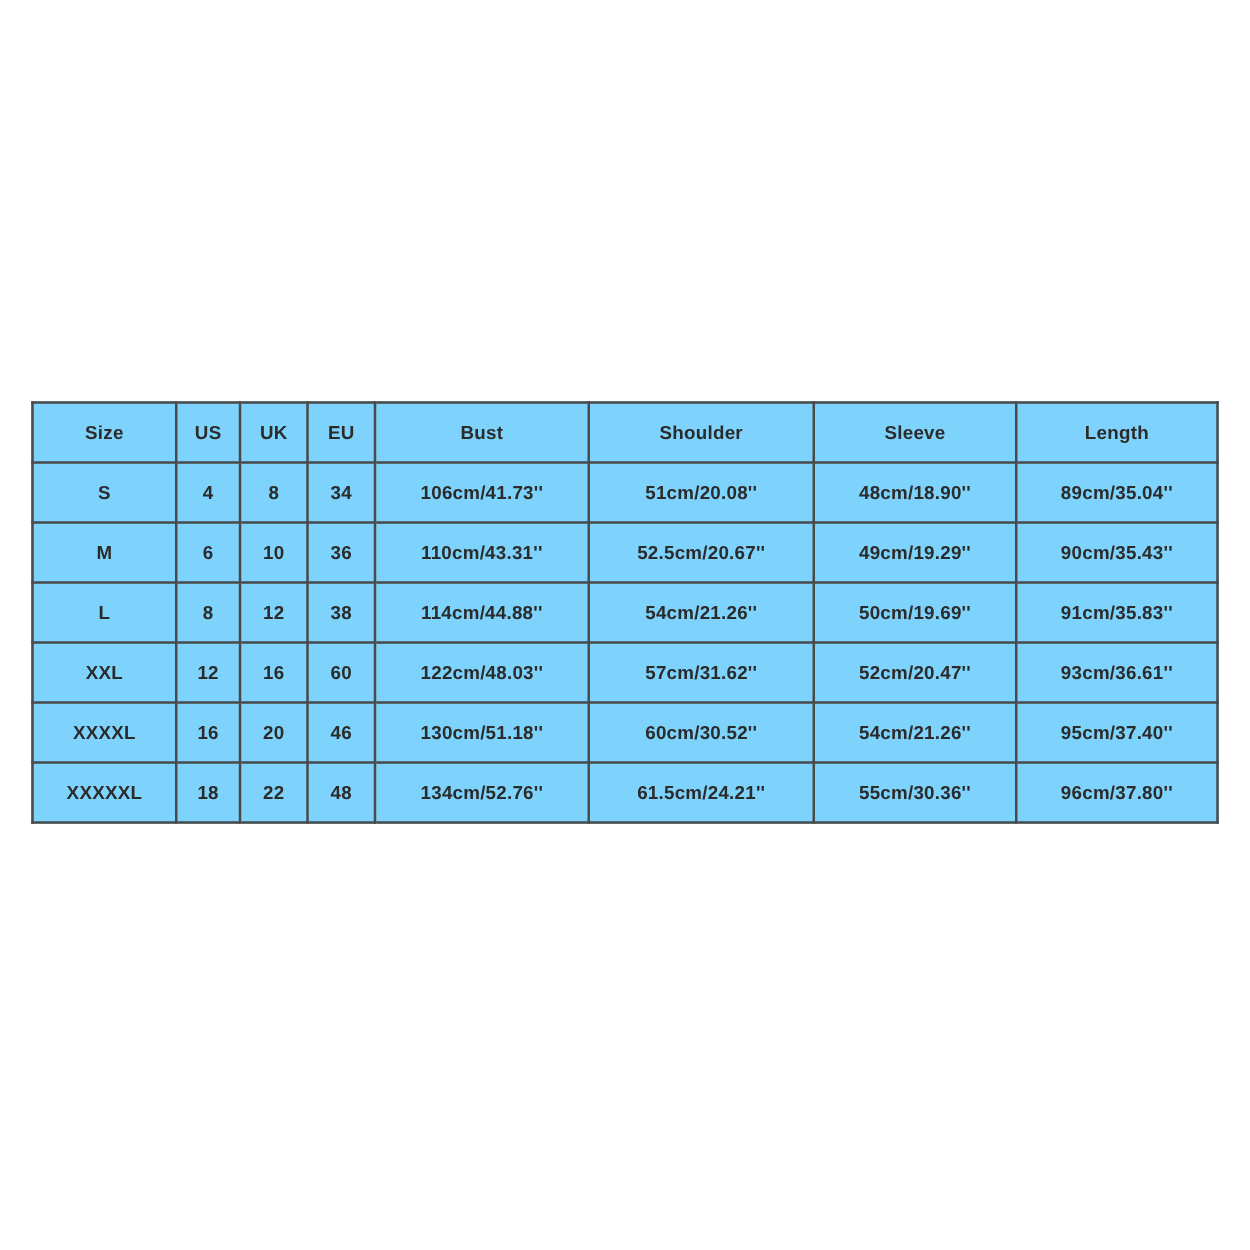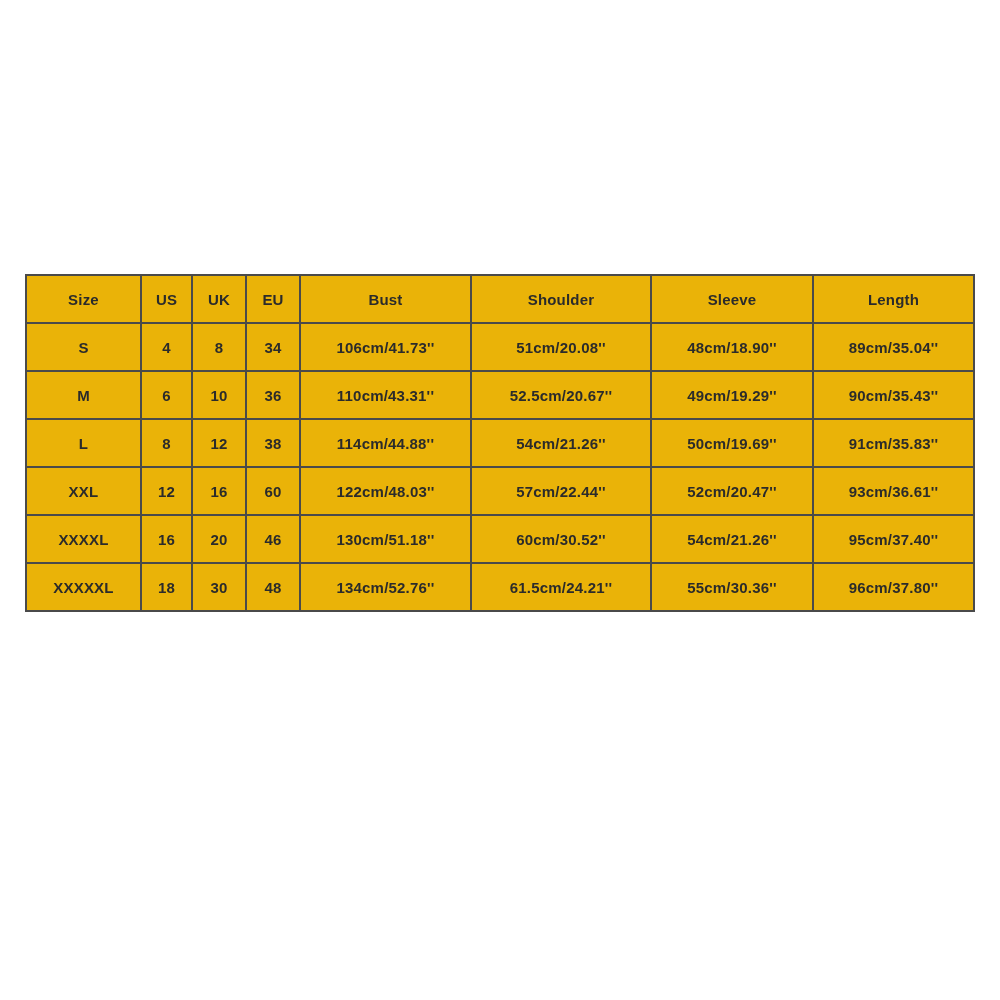--- a/index.html
+++ b/index.html
@@ -17,21 +17,22 @@
   .size-chart-wrap {
     position: absolute;
     left: 25px;
     top: 274px;
     width: 948px;
   }
   table.size-chart {
     border-collapse: collapse;
     table-layout: fixed;
     width: 948px;
-    background: #eab308;
+    background: #7dd3fc;
+    margin-top: 47px;
   }
   table.size-chart th,
   table.size-chart td {
     border: 2px solid #4a4a4a;
     height: 46px;
     padding: 0 2px;
     text-align: center;
     vertical-align: middle;
     font-size: 15px;
     font-weight: bold;
@@ -106,38 +107,38 @@
           <td>54cm/21.26''</td>
           <td>50cm/19.69''</td>
           <td>91cm/35.83''</td>
         </tr>
         <tr>
           <td>XXL</td>
           <td>12</td>
           <td>16</td>
           <td>60</td>
           <td>122cm/48.03''</td>
-          <td>57cm/22.44''</td>
+          <td>57cm/31.62''</td>
           <td>52cm/20.47''</td>
           <td>93cm/36.61''</td>
         </tr>
         <tr>
           <td>XXXXL</td>
           <td>16</td>
           <td>20</td>
           <td>46</td>
           <td>130cm/51.18''</td>
           <td>60cm/30.52''</td>
           <td>54cm/21.26''</td>
           <td>95cm/37.40''</td>
         </tr>
         <tr>
           <td>XXXXXL</td>
           <td>18</td>
-          <td>30</td>
+          <td>22</td>
           <td>48</td>
           <td>134cm/52.76''</td>
           <td>61.5cm/24.21''</td>
           <td>55cm/30.36''</td>
           <td>96cm/37.80''</td>
         </tr>
       </tbody>
   </table>
 </div>
 

